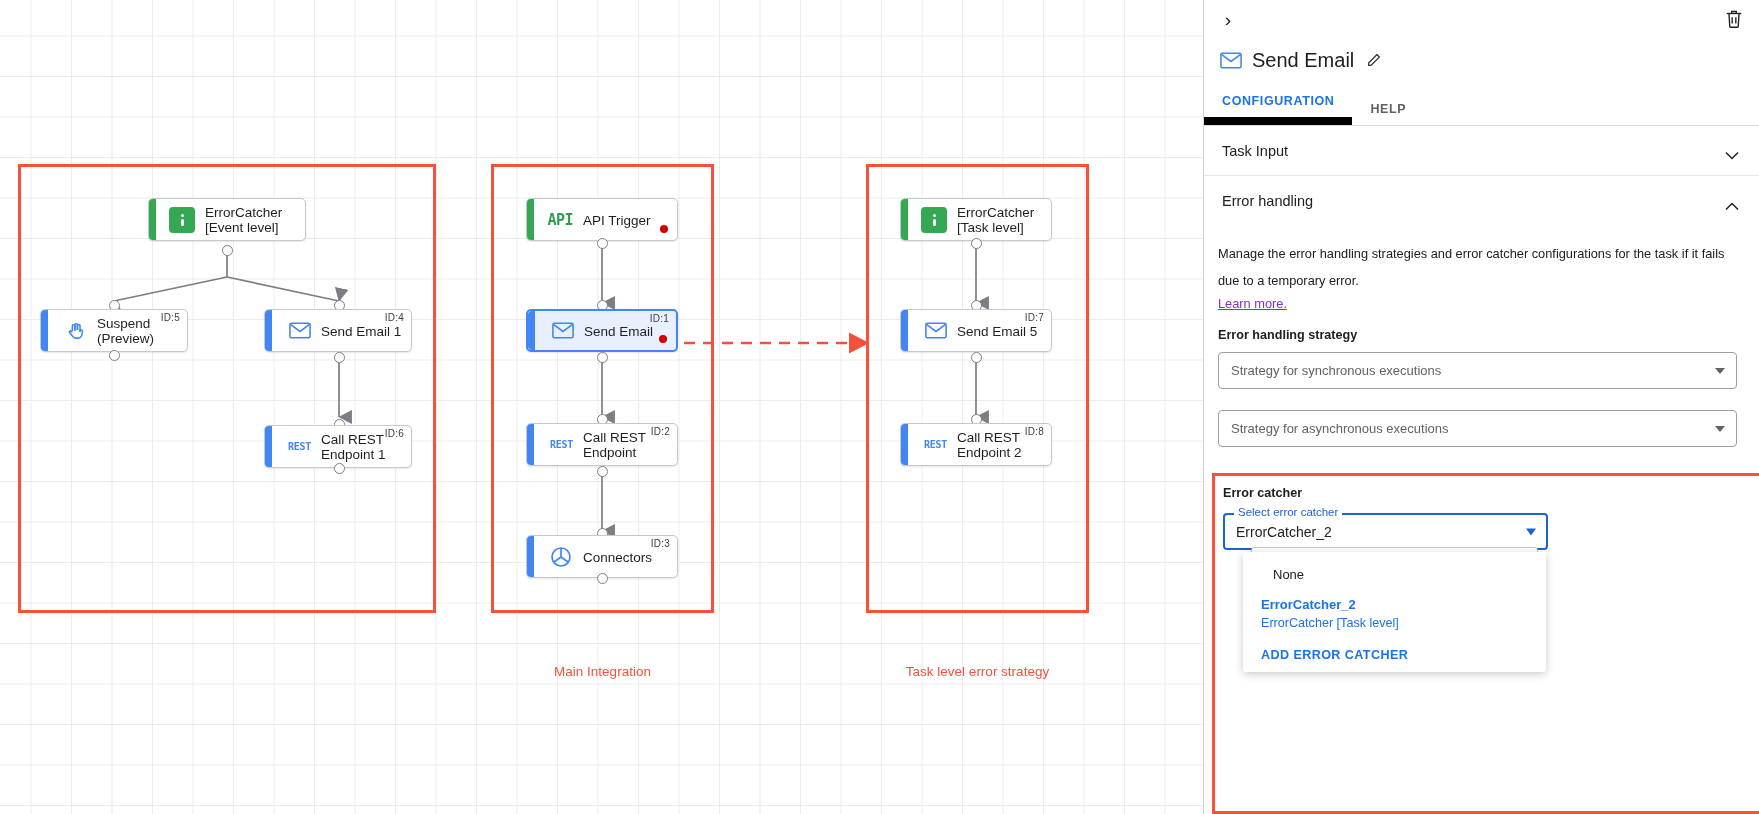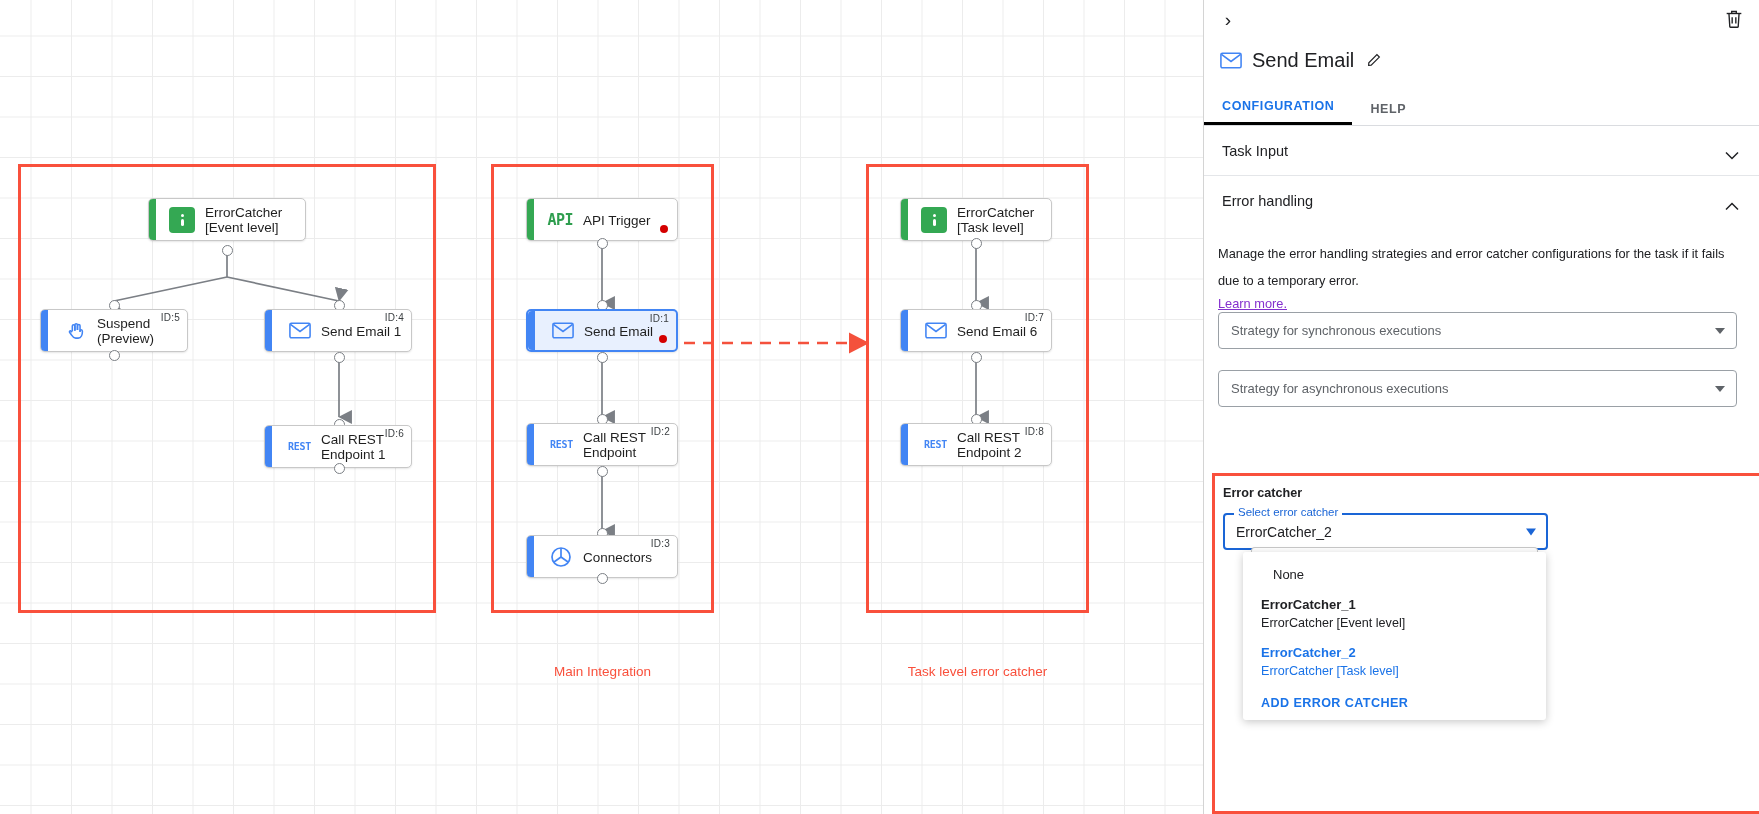--- a/index.html
+++ b/index.html
@@ -167,21 +167,21 @@
     margin-top: 12px;
   }
   .tab {
     font-size: 12.5px;
     letter-spacing: .6px;
     font-weight: 600;
     padding: 0 18px 9px 18px;
     color: #5f6368;
     cursor: pointer;
   }
-  .tab.active { color: #1a73e8; border-bottom: 3px solid #000000; }
+  .tab.active { color: #1a73e8; border-bottom: 8px solid #000000; }
 
   .acc-row {
     height: 50px;
     display: flex; align-items: center; justify-content: space-between;
     padding: 0 20px 0 18px;
     border-bottom: 1px solid #e4e6e9;
     cursor: pointer;
   }
   .acc-row .t { font-size: 14.5px; color: #202124; font-weight: 500; }
   .caret { width: 14px; height: 9px; }
@@ -316,21 +316,21 @@
 
       <path d="M684,343 L868,343" stroke="#f4513c" stroke-width="2.6" fill="none" stroke-dasharray="11,8" marker-end="url(#ahr)"></path>
     </svg>
 
     <div class="group-box" style="left:18px; top:164px; width:418px; height:449px;"></div>
 
     <div class="group-box" style="left:491px; top:164px; width:223px; height:449px;"></div>
     <div class="group-label" style="left:491px; top:664px; width:223px;">Main Integration</div>
 
     <div class="group-box" style="left:866px; top:164px; width:223px; height:449px;"></div>
-    <div class="group-label" style="left:866px; top:664px; width:223px;">Task level error catcher</div>
+    <div class="group-label" style="left:866px; top:664px; width:223px;">Task level error strategy</div>
 
     <div class="node green" style="left:148px; top:198px; width:158px;">
       <div class="bar"></div>
       <div class="ic">
         <div class="tile-green">
             <div class="dots">
               <i></i>
               <i class="bar2"></i>
             </div>
           </div>
@@ -453,21 +453,21 @@
 
     <div class="port" style="left:971px; top:300px;"></div>
     <div class="node blue" style="left:900px; top:309px; width:152px;">
       <div class="bar"></div>
       <div class="ic">
         <svg width="22" height="17" viewBox="0 0 24 18" fill="none" stroke="#4285f4" stroke-width="1.7">
           <rect x="1" y="1" width="22" height="16" rx="1.6"></rect>
           <path d="M1.6 2.2 L12 10 L22.4 2.2"></path>
         </svg>
       </div>
-      <div class="label">Send Email 6</div>
+      <div class="label">Send Email 5</div>
       <div class="idtag">ID:7</div>
     </div>
     <div class="port" style="left:971px; top:352px;"></div>
 
     <div class="port" style="left:971px; top:414px;"></div>
     <div class="node blue" style="left:900px; top:423px; width:152px;">
       <div class="bar"></div>
       <div class="ic">
         <span class="rest-text">REST</span>
       </div>
@@ -527,20 +527,21 @@
       <span class="caret">
         <svg width="14" height="9" viewBox="0 0 14 9" fill="none" stroke="#202124" stroke-width="1.5">
           <path d="M1 7.5 L7 1.5 L13 7.5"></path>
         </svg>
       </span>
     </div>
 
     <div class="section-body">
       <div class="desc">Manage the error handling strategies and error catcher configurations for the task if it fails due to a temporary error.</div>
       <div><span class="learn">Learn more.</span></div>
+      <div class="field-label">Error handling strategy</div>
       <div class="select">
         <span>Strategy for synchronous executions</span>
         <span class="arr"></span>
       </div>
       <div style="height:21px;"></div>
       <div class="select">
         <span>Strategy for asynchronous executions</span>
         <span class="arr"></span>
       </div>
     </div>
@@ -551,24 +552,20 @@
       <div class="float-lbl">Select error catcher</div>
       <div class="ec-select">
         <span class="val">ErrorCatcher_2</span>
         <span class="arr"></span>
       </div>
 
       <div class="ec-menu-stub"></div>
       <div class="ec-menu">
         <div class="mi">
           <div class="m1 plain">None</div>
-        </div>
-        <div class="mi">
-          <div class="m1">ErrorCatcher_1</div>
-          <div class="m2">ErrorCatcher [Event level]</div>
         </div>
         <div class="mi sel">
           <div class="m1">ErrorCatcher_2</div>
           <div class="m2">ErrorCatcher [Task level]</div>
         </div>
         <div class="add-ec">ADD ERROR CATCHER</div>
       </div>
     </div>
 
   </div>

